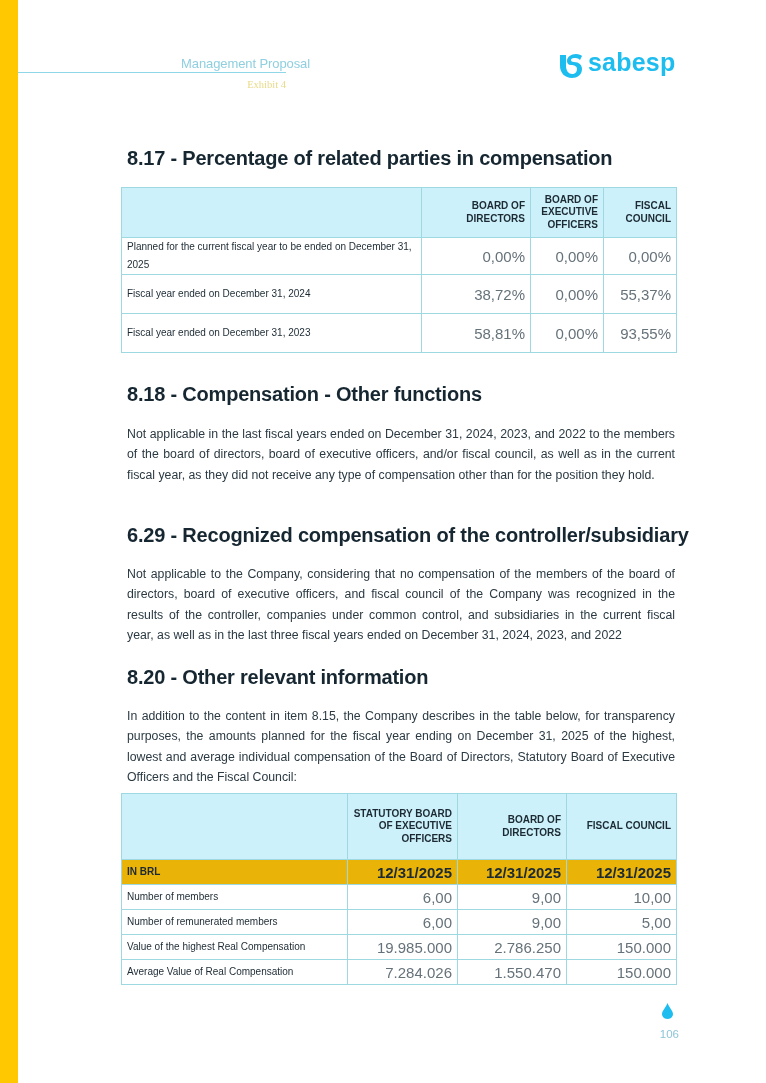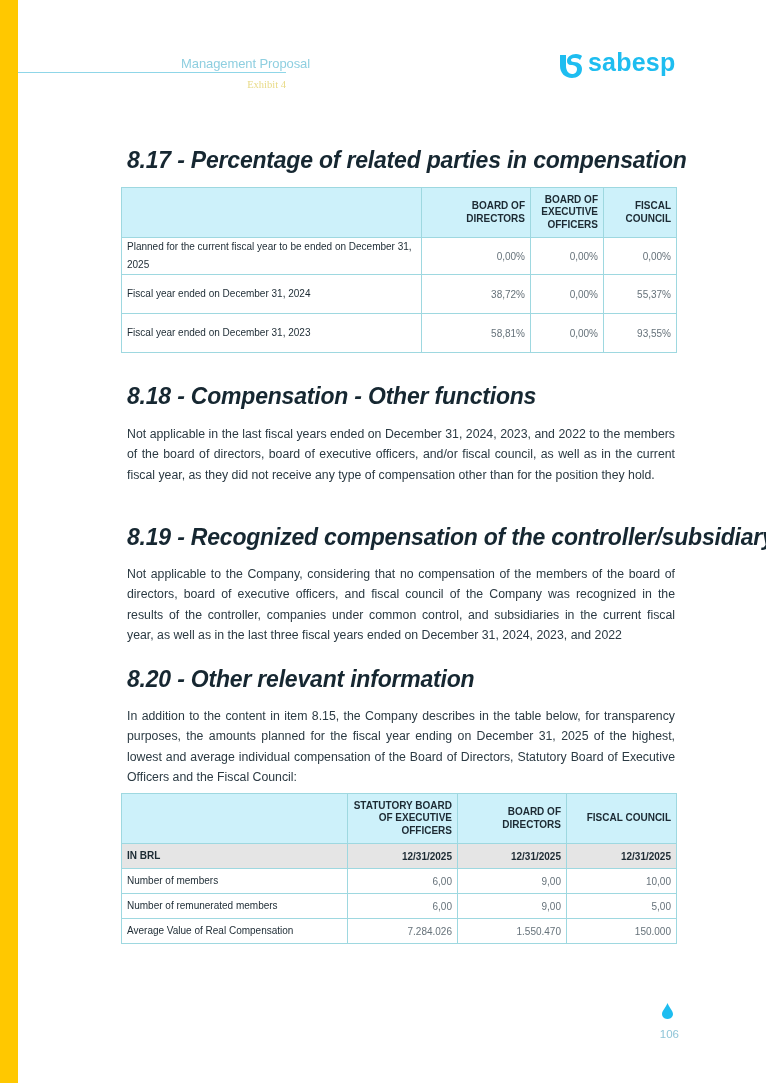--- a/index.html
+++ b/index.html
@@ -9,39 +9,39 @@
     .side-bar { position: absolute; left: 0; top: 0; width: 18px; height: 1083px; background: #ffc800; }
 
     .hdr-title { position: absolute; right: 456px; top: 56px; font-size: 13px; color: #8fcfe0; letter-spacing: -0.1px; white-space: nowrap; }
     .hdr-rule { position: absolute; left: 18px; top: 72px; width: 268px; height: 1px; background: #8fd6e8; }
     .hdr-sub { position: absolute; right: 480px; top: 79px; font-size: 10.5px; color: #e8da86; white-space: nowrap; font-family: Liberation Serif, serif; }
 
     .logo { position: absolute; left: 559px; top: 53px; display: flex; gap: 5px; }
     .logo-mark { width: 24px; height: 26px; }
     .logo-text { font-size: 25px; font-weight: bold; color: #1ebdf0; letter-spacing: 0.2px; line-height: 1; margin-top: -3px; }
 
-    h2 { position: absolute; left: 127px; font-size: 23px; font-weight: bold; color: #162731; letter-spacing: -0.2px; white-space: nowrap; font-style: italic; }
+    h2 { position: absolute; left: 127px; font-size: 20px; font-weight: bold; color: #162731; letter-spacing: -0.2px; white-space: nowrap; }
     .para { position: absolute; left: 127px; width: 548px; font-size: 12.3px; line-height: 20.3px; color: #2b3a43; text-align: justify; }
 
     table { position: absolute; left: 121px; border-collapse: collapse; font-size: 10px; table-layout: fixed; }
     table td, table th { border: 1px solid #9ed8e0; padding: 0 5px; vertical-align: middle; }
     thead th { background: #cdf1fa; font-weight: bold; text-align: right; color: #1c2a33; line-height: 12.5px; font-size: 10px; }
     tbody td { color: #1c2a33; }
-    tbody td.num { text-align: right; color: #66727a; font-size: 10px; }
+    tbody td.num { text-align: right; color: #66727a; font-size: 15px; }
     tbody td.lbl { text-align: left; line-height: 18px; }
-    tr.subhead td { background: #e5e5e5; font-weight: bold; color: #1c2a33; }
+    tr.subhead td { background: #eab308; font-weight: bold; color: #1c2a33; }
     tr.subhead td.num { color: #1c2a33; }
 
     #t1 { top: 187px; width: 555px; }
     #t1 thead tr { height: 50px; }
     #t1 tbody tr { height: 39px; }
     #t1 tbody tr.tall { height: 37px; }
 
     #t2 { top: 793px; width: 555px; }
-    #t2 thead tr { height: 50px; }
+    #t2 thead tr { height: 66px; }
     #t2 tbody tr { height: 25px; }
 
     .page-drop { position: absolute; left: 662px; top: 1003px; width: 11px; height: 16px; }
     .page-num { position: absolute; left: 655px; top: 1028px; width: 24px; text-align: right; font-size: 11.5px; color: #8fc5d8; }
   </style>
 </head>
 <body>
 
 <div class="side-bar"></div>
 
@@ -90,21 +90,21 @@
       <td class="num">58,81%</td>
       <td class="num">0,00%</td>
       <td class="num">93,55%</td>
     </tr>
   </tbody>
 </table>
 
 <h2 style="top:383px;">8.18 - Compensation - Other functions</h2>
 <p class="para" style="top:424px;">Not applicable in the last fiscal years ended on December 31, 2024, 2023, and 2022 to the members of the board of directors, board of executive officers, and/or fiscal council, as well as in the current fiscal year, as they did not receive any type of compensation other than for the position they hold.</p>
 
-<h2 style="top:524px;">8.19 - Recognized compensation of the controller/subsidiary</h2>
+<h2 style="top:524px;">6.29 - Recognized compensation of the controller/subsidiary</h2>
 <p class="para" style="top:564px;">Not applicable to the Company, considering that no compensation of the members of the board of directors, board of executive officers, and fiscal council of the Company was recognized in the results of the controller, companies under common control, and subsidiaries in the current fiscal year, as well as in the last three fiscal years ended on December 31, 2024, 2023, and 2022</p>
 
 <h2 style="top:666px;">8.20 - Other relevant information</h2>
 <p class="para" style="top:706px;">In addition to the content in item 8.15, the Company describes in the table below, for transparency purposes, the amounts planned for the fiscal year ending on December 31, 2025 of the highest, lowest and average individual compensation of the Board of Directors, Statutory Board of Executive Officers and the Fiscal Council:</p>
 
 <table id="t2">
   <colgroup>
       <col style="width:226px">
       <col style="width:110px">
       <col style="width:109px">
@@ -131,20 +131,26 @@
       <td class="num">9,00</td>
       <td class="num">10,00</td>
     </tr>
     <tr>
       <td class="lbl">Number of remunerated members</td>
       <td class="num">6,00</td>
       <td class="num">9,00</td>
       <td class="num">5,00</td>
     </tr>
     <tr>
+      <td class="lbl">Value of the highest Real Compensation</td>
+      <td class="num">19.985.000</td>
+      <td class="num">2.786.250</td>
+      <td class="num">150.000</td>
+    </tr>
+    <tr>
       <td class="lbl">Average Value of Real Compensation</td>
       <td class="num">7.284.026</td>
       <td class="num">1.550.470</td>
       <td class="num">150.000</td>
     </tr>
   </tbody>
 </table>
 
 <svg class="page-drop" viewBox="0 0 11 16">
   <path d="M5.5 0 C7 4 11 8 11 11 C11 14 8.5 16 5.5 16 C2.5 16 0 14 0 11 C0 8 4 4 5.5 0 Z" fill="#1ebdf0"></path>

